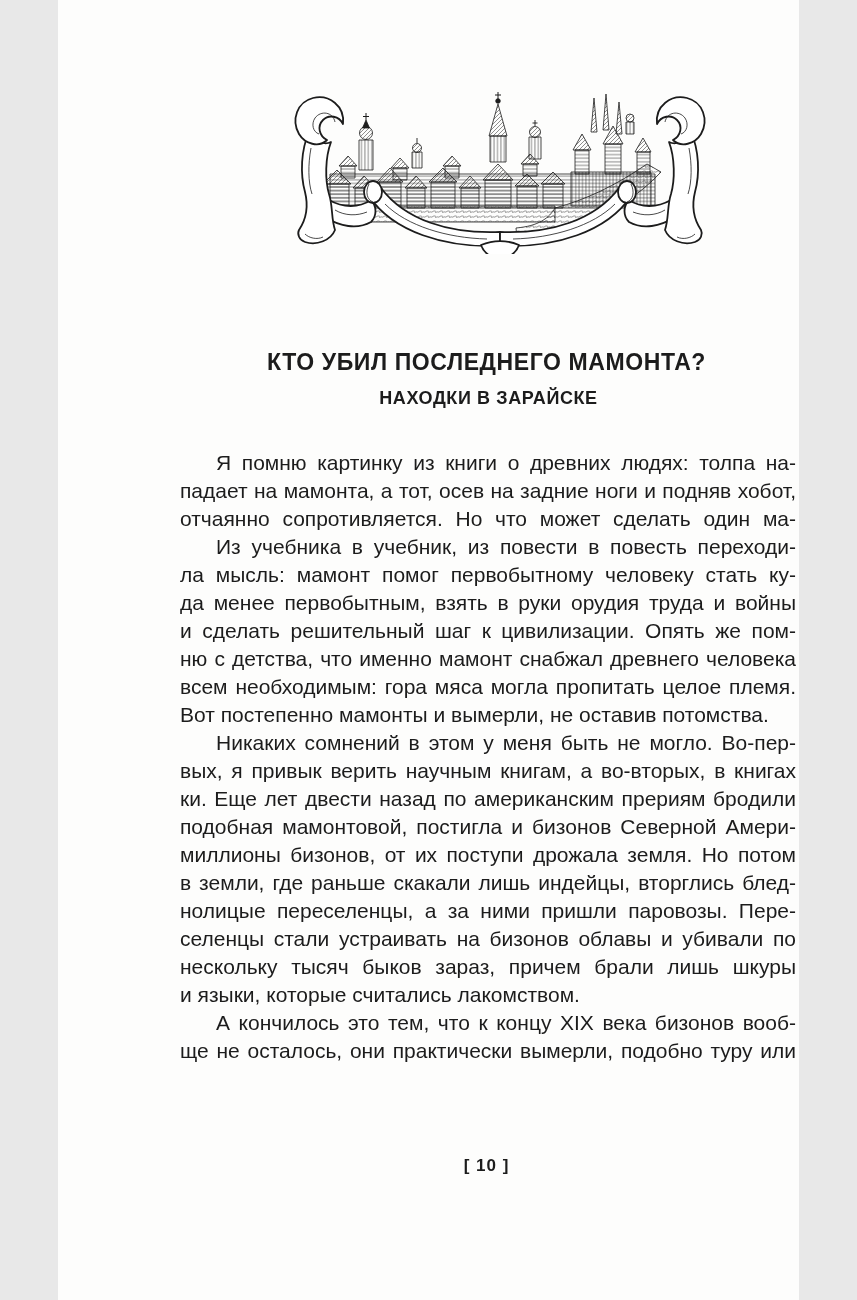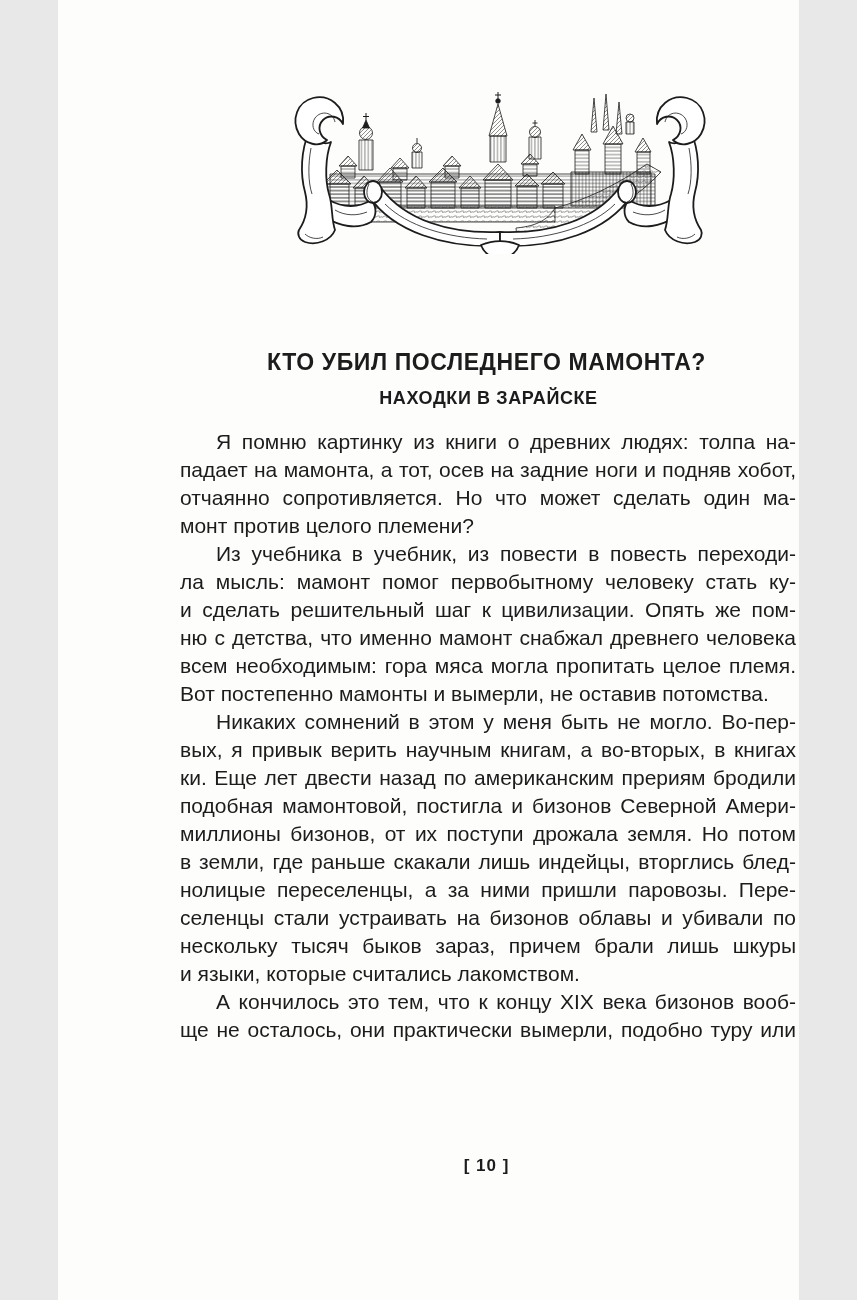--- a/index.html
+++ b/index.html
@@ -34,21 +34,21 @@
     position:absolute;
     top:388px;left:2px;width:857px;
     margin:0;
     text-align:center;
     font-size:18px;
     font-weight:bold;
     letter-spacing:0.6px;
   }
   .body-text{
     position:absolute;
-    top:428px;left:122px;
+    top:449px;left:122px;
     width:616px;
     font-size:21px;
     line-height:28px;
   }
   .line{
     text-align:justify;
     text-align-last:justify;
   }
   .line.first{ text-indent:36px; }
   .line.end{ text-align-last:left; }
@@ -200,23 +200,23 @@
   </div>
 
   <h1 class="chapter-title">КТО УБИЛ ПОСЛЕДНЕГО МАМОНТА?</h1>
 
   <h2 class="chapter-subtitle">НАХОДКИ В ЗАРАЙСКЕ</h2>
 
   <div class="body-text">
       <div class="line first">Я помню картинку из книги о древних людях: толпа на-</div>
       <div class="line">падает на мамонта, а тот, осев на задние ноги и подняв хобот,</div>
       <div class="line">отчаянно сопротивляется. Но что может сделать один ма-</div>
-      <div class="line end">монт против целого племени?</div>
       <div class="line first">Из учебника в учебник, из повести в повесть переходи-</div>
       <div class="line">ла мысль: мамонт помог первобытному человеку стать ку-</div>
+      <div class="line">да менее первобытным, взять в руки орудия труда и войны</div>
       <div class="line">и сделать решительный шаг к цивилизации. Опять же пом-</div>
       <div class="line">ню с детства, что именно мамонт снабжал древнего человека</div>
       <div class="line">всем необходимым: гора мяса могла пропитать целое племя.</div>
       <div class="line end">Вот постепенно мамонты и вымерли, не оставив потомства.</div>
       <div class="line first">Никаких сомнений в этом у меня быть не могло. Во-пер-</div>
       <div class="line">вых, я привык верить научным книгам, а во-вторых, в книгах</div>
       <div class="line">ки. Еще лет двести назад по американским прериям бродили</div>
       <div class="line">подобная мамонтовой, постигла и бизонов Северной Амери-</div>
       <div class="line">миллионы бизонов, от их поступи дрожала земля. Но потом</div>
       <div class="line">в земли, где раньше скакали лишь индейцы, вторглись блед-</div>

